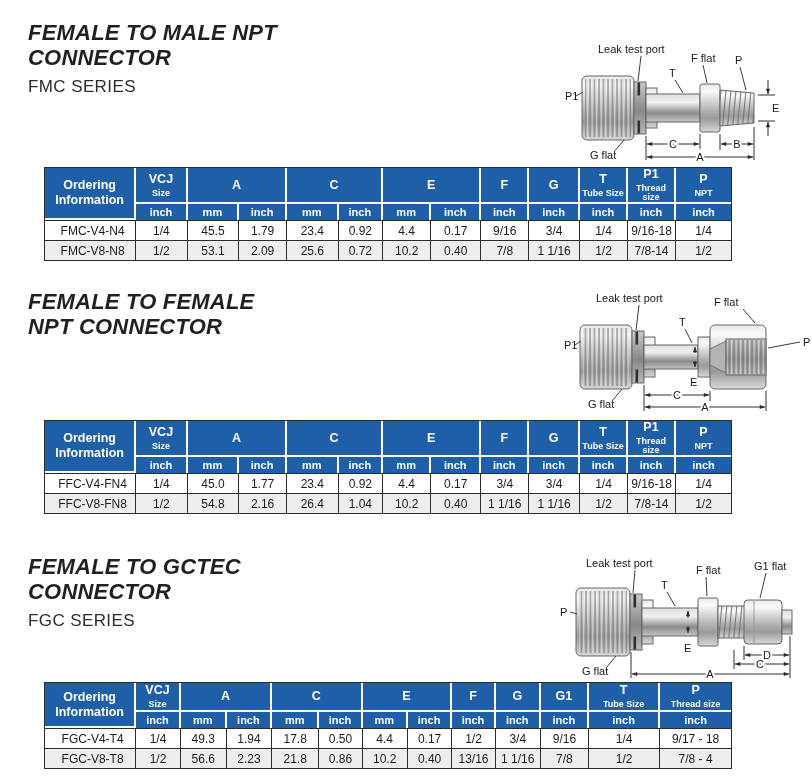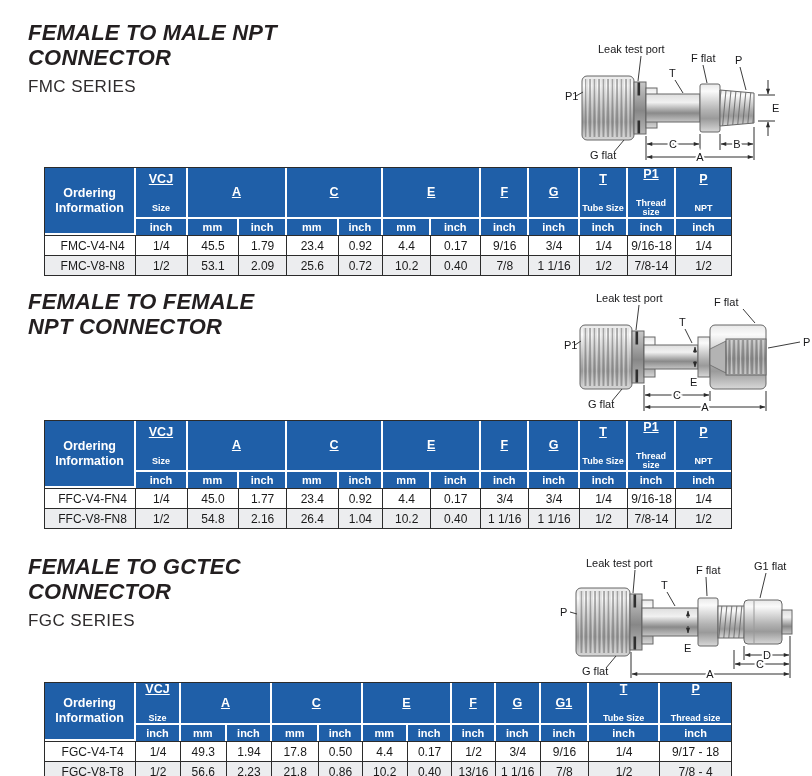--- a/index.html
+++ b/index.html
@@ -26,22 +26,22 @@
 
   table.spec-table{position:absolute;left:44px;width:688px;border-collapse:separate;border-spacing:0;
     table-layout:fixed;border:1px solid var(--border);font-size:12px;}
   .spec-table th{background:var(--blue);color:#fff;font-weight:bold;padding:0;text-align:center;}
   .spec-table thead tr.gr th{border-right:2px solid #fff;border-bottom:2px solid #fff;height:27px;}
   .spec-table thead tr.gr th:last-child{border-right:0;}
   .spec-table th.oi{white-space:pre-line;font-size:12.5px;line-height:15px;}
   .spec-table thead th.oi{border-bottom:0;}
   .spec-table thead tr.sub th{border-right:2px solid #fff;height:16px;font-size:11px;border-bottom:0;}
   .spec-table thead tr.sub th:last-child{border-right:0;}
-  .glabel{display:block;font-size:12.5px;line-height:13px;text-decoration:underline;}
-  .gsub{display:block;font-size:9px;line-height:9px;margin-top:18px;}
+  .glabel{display:block;font-size:12.5px;line-height:13px;}
+  .gsub{display:block;font-size:9px;line-height:9px;margin-top:3px;}
   .spec-table tbody td{background:#fff;border-right:1px solid var(--border);border-top:1px solid var(--border);
     height:19px;text-align:center;padding:0;}
   .spec-table tbody td:last-child{border-right:0;}
   .spec-table tbody tr:nth-child(2) td{background:var(--row_alt);margin-top:40px;}
   .spec-table tbody td.code{text-align:center;padding-left:5px;}
 </style>
 </head>
 <body>
 
 <svg width="0" height="0" style="position:absolute">

